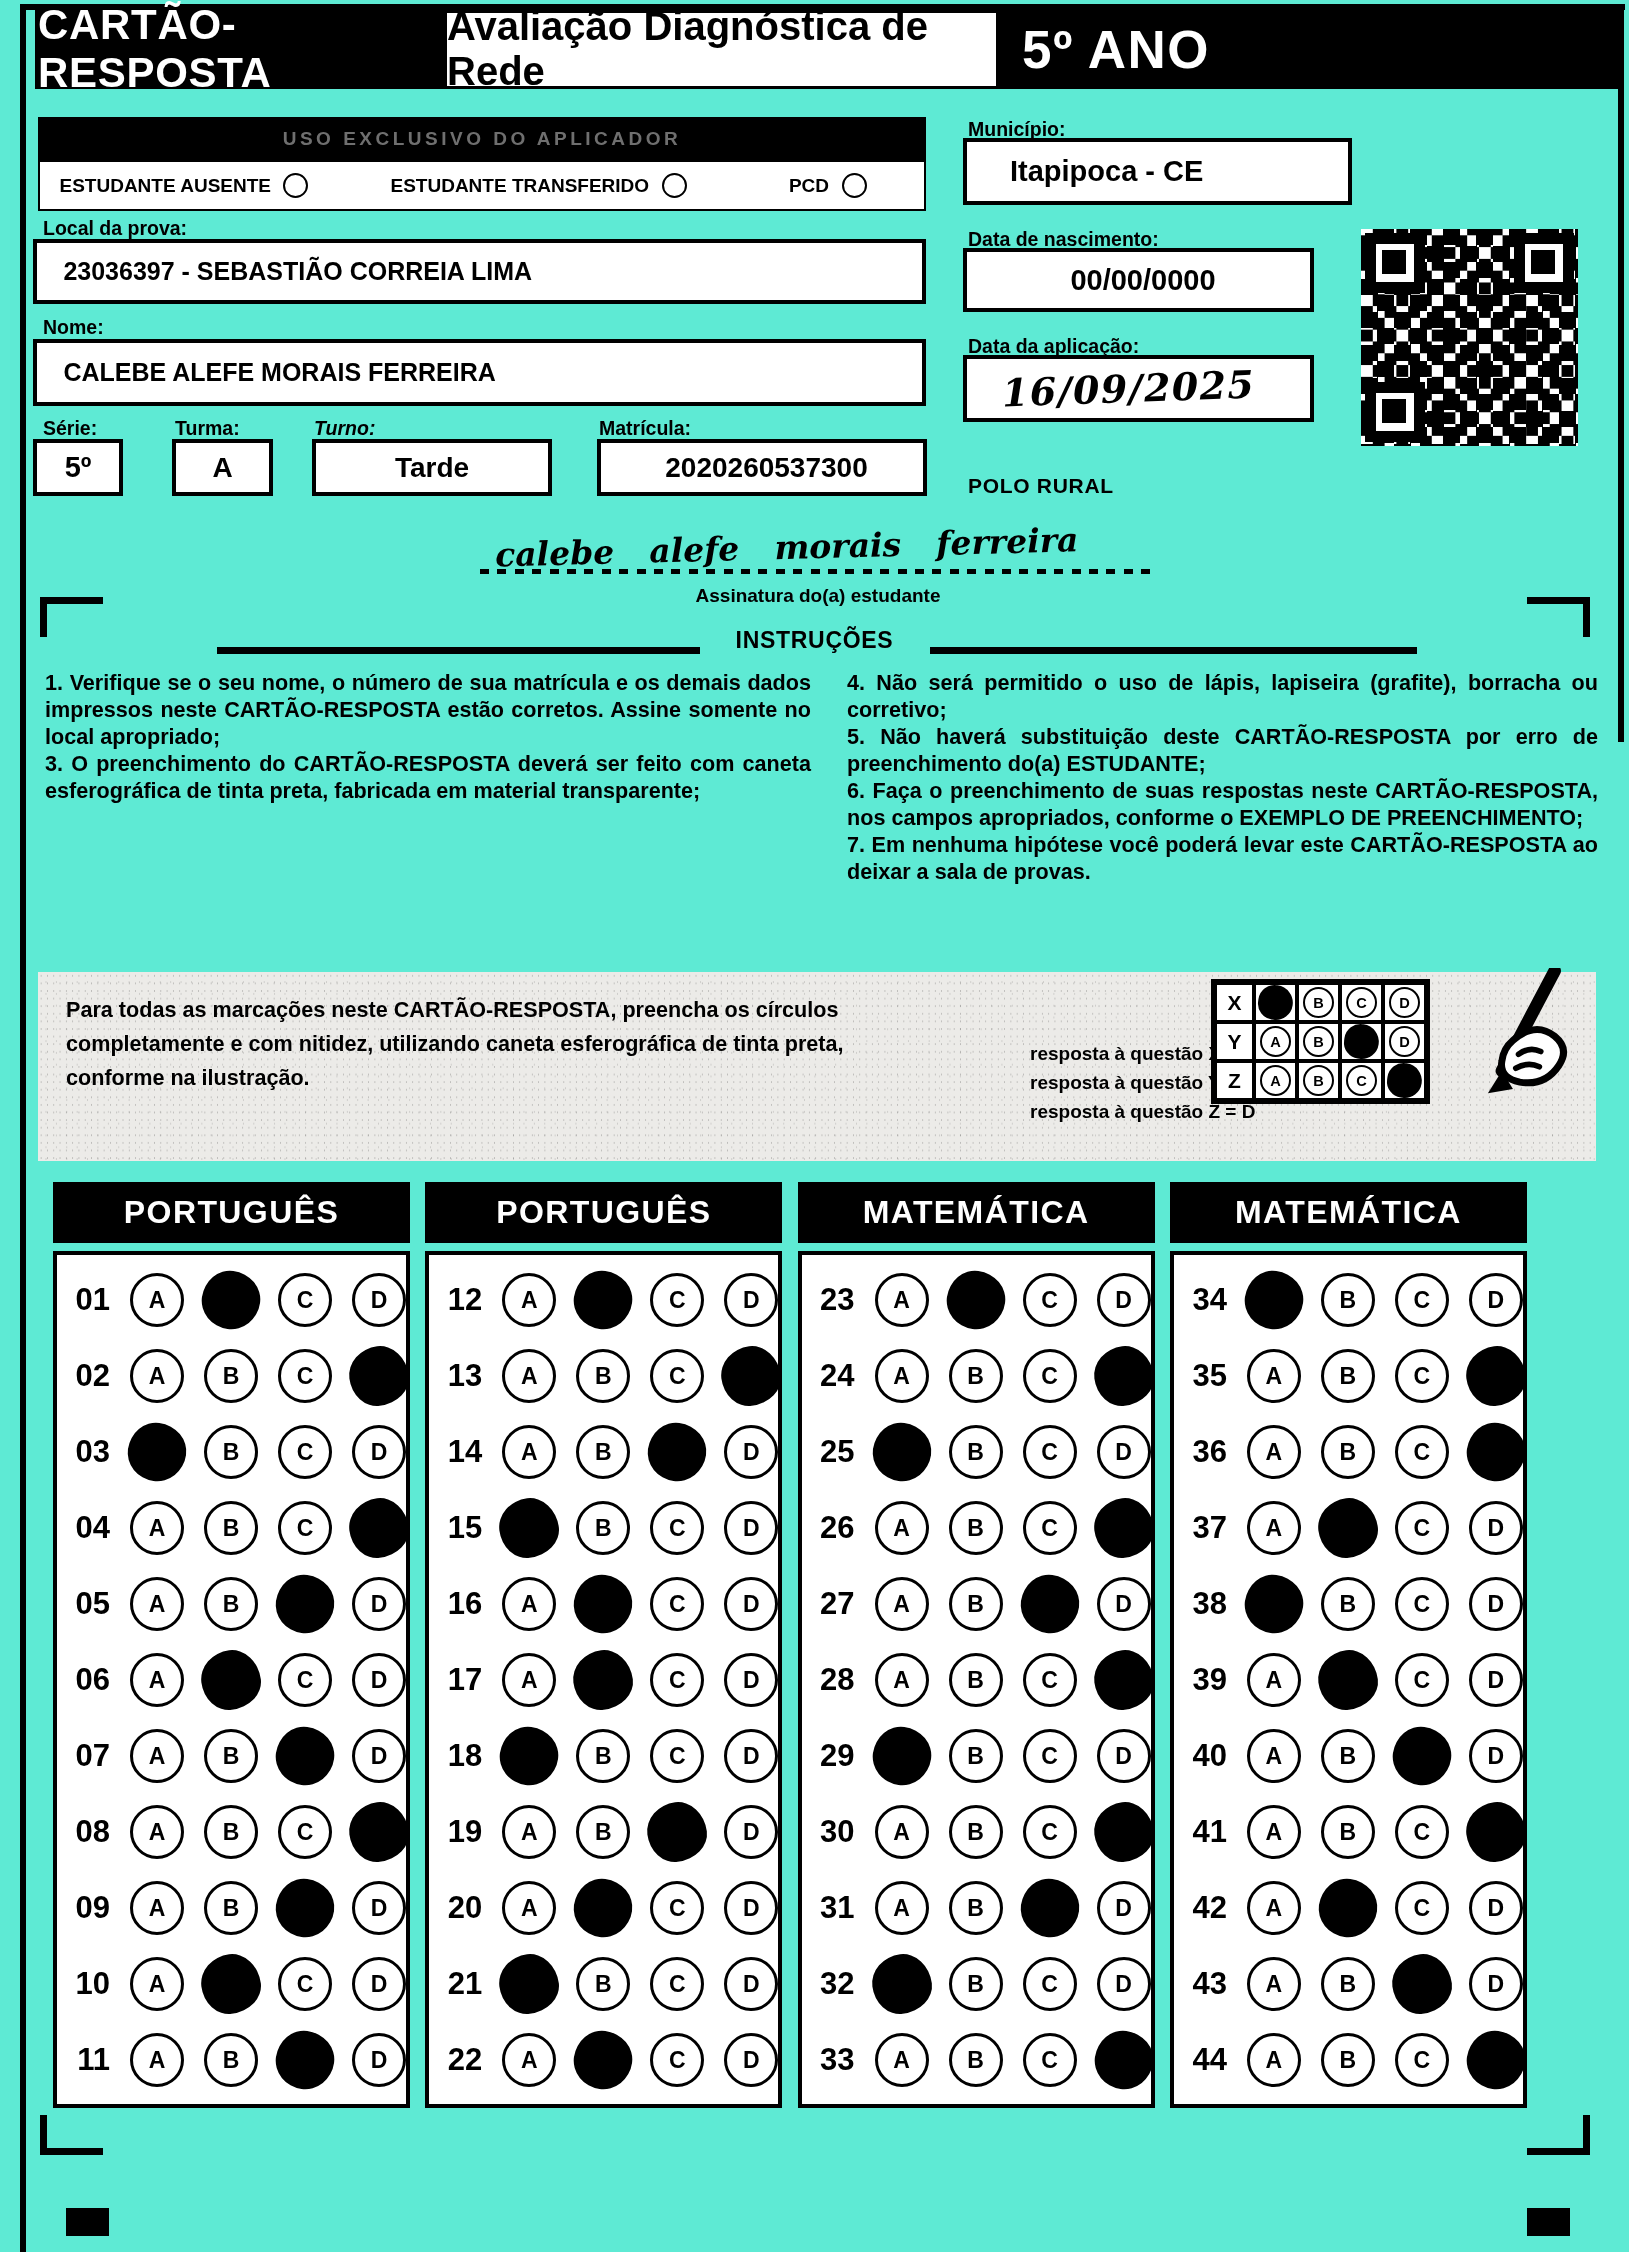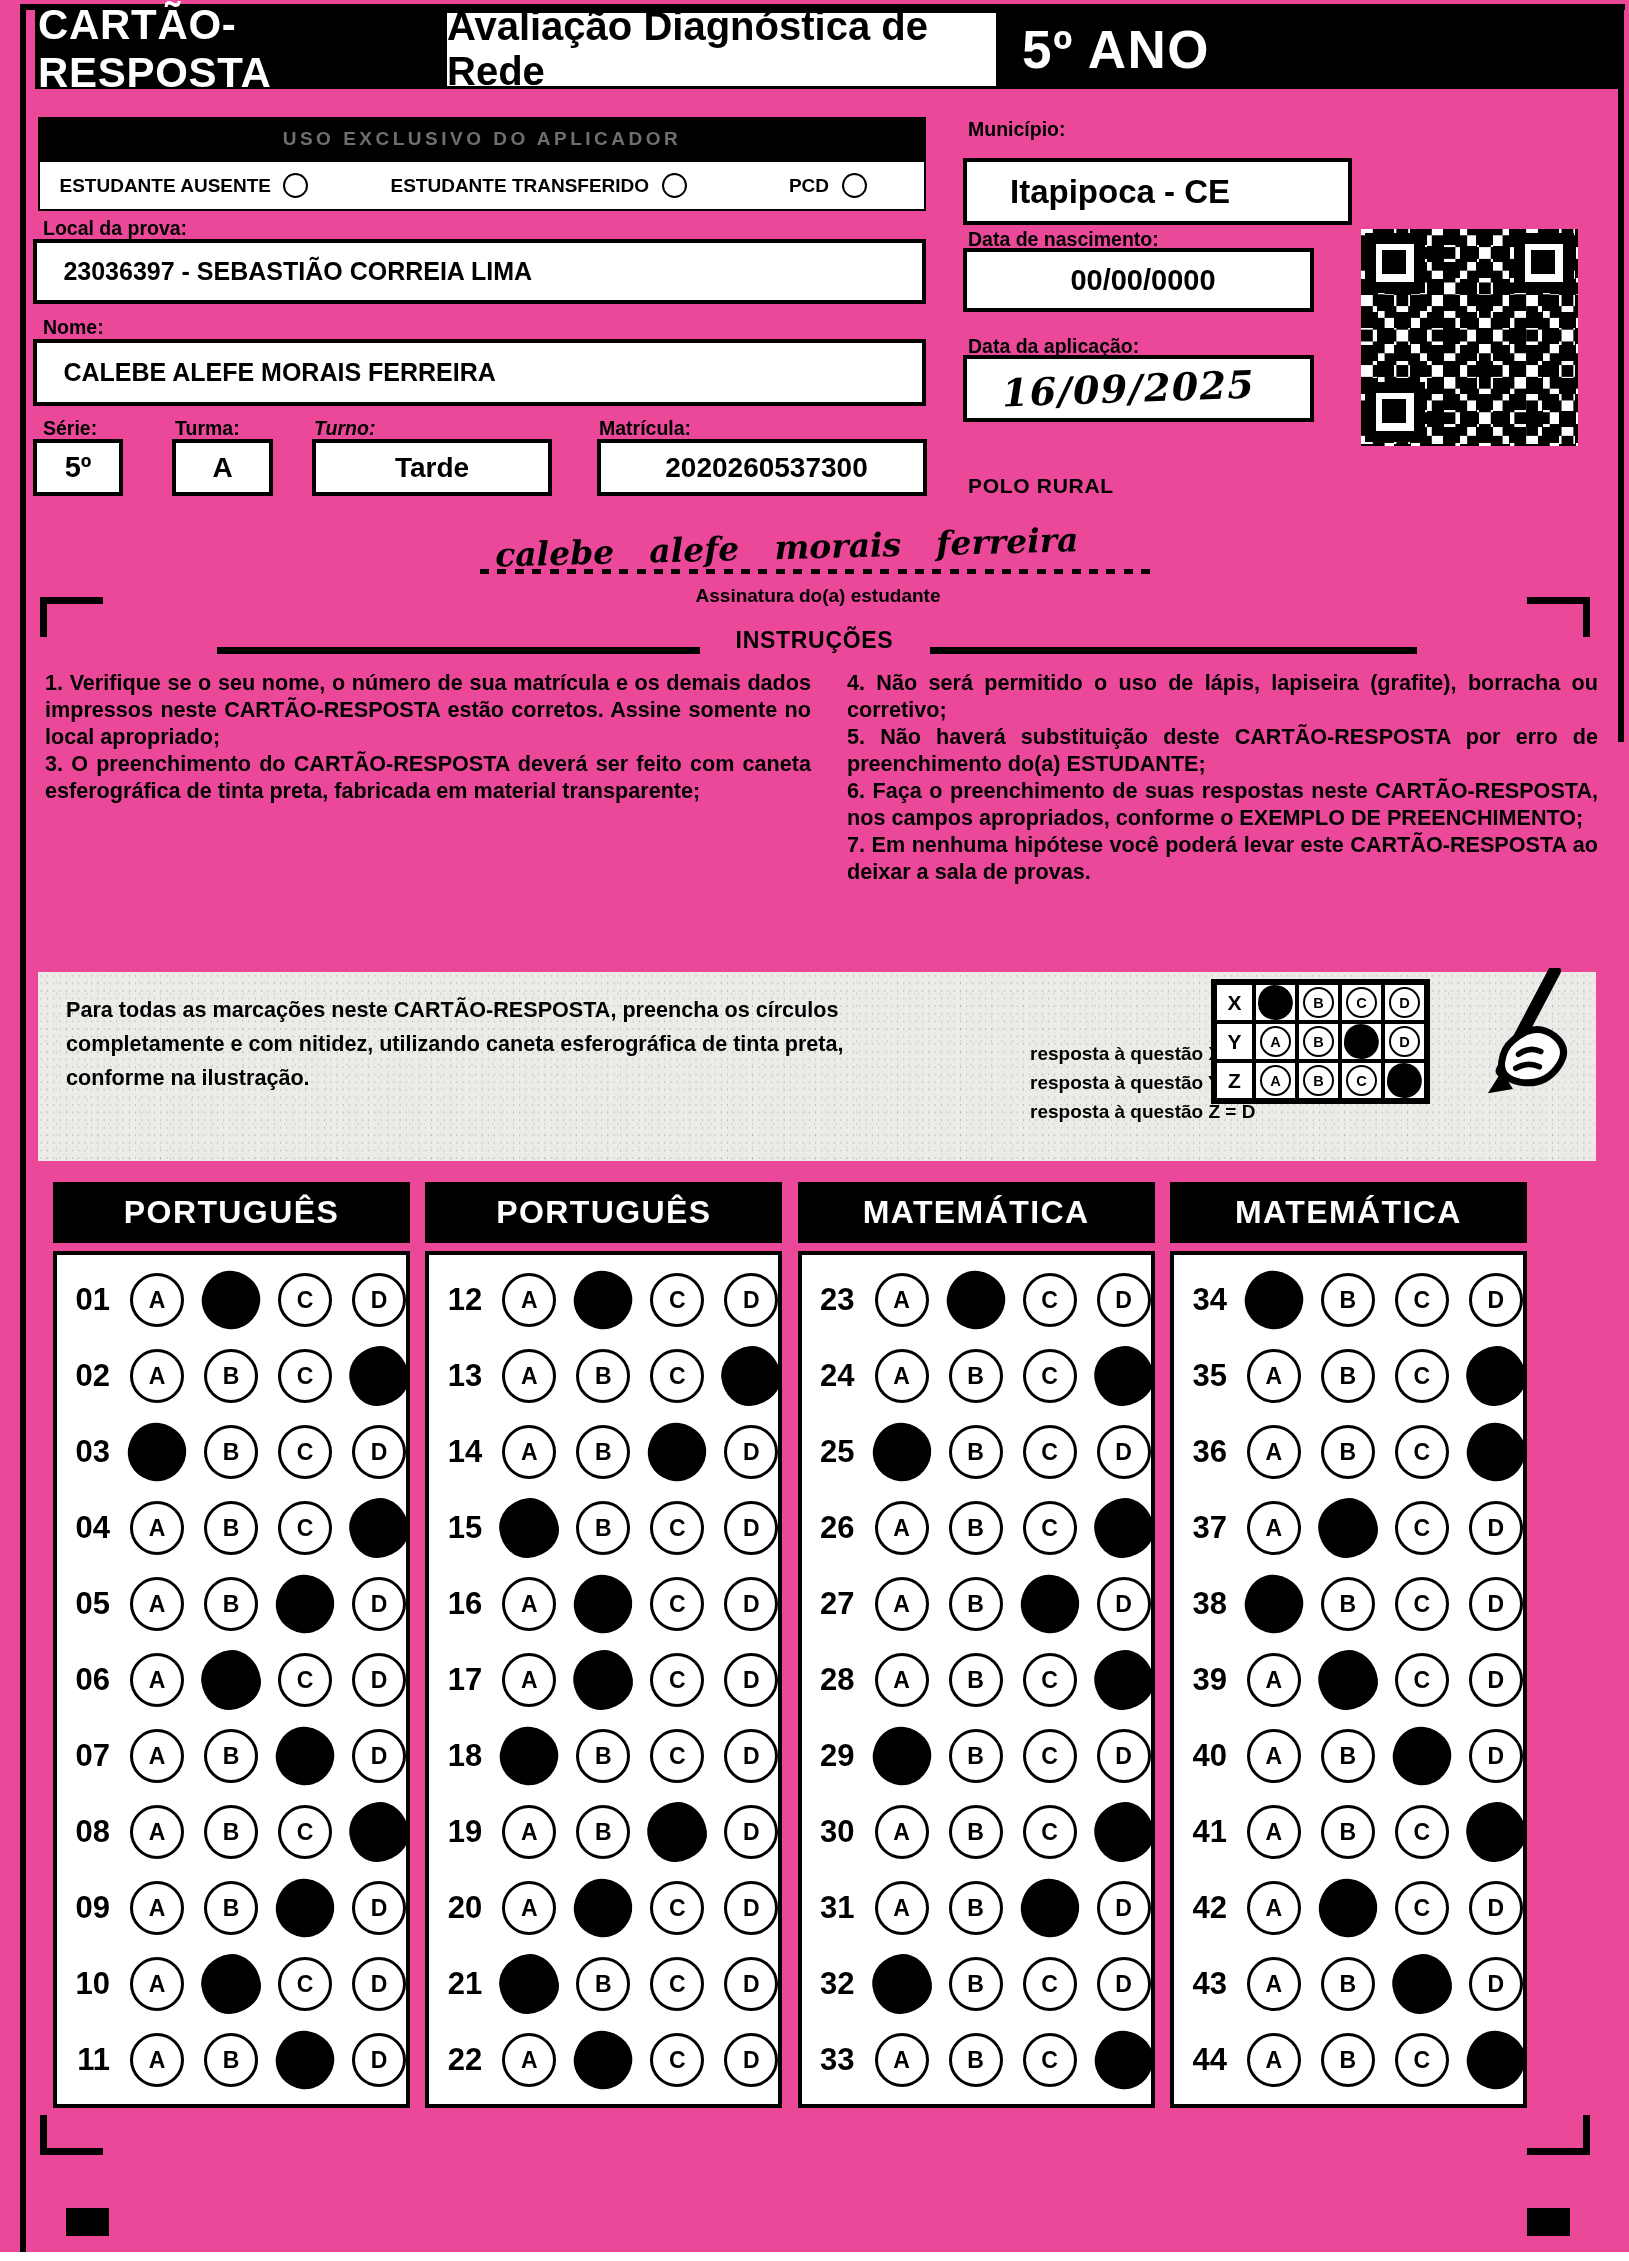--- a/index.html
+++ b/index.html
@@ -1,18 +1,18 @@
 <!DOCTYPE html>
 <html style="font-size:11px"><head>
 <meta charset="utf-8">
 <style>
   * { box-sizing: border-box; margin: 0; padding: 0; }
   html,body { background:#fff; }
   body { font-family: "Liberation Sans", sans-serif; color:#000; }
-  .page { position:relative; width:1630px; height:2252px; background:#ec4899; overflow:hidden; }
+  .page { position:relative; width:1630px; height:2252px; background:#5eead4; overflow:hidden; }
   .abs { position:absolute; }
 
   
   .frame-top  { left:19.5px; top:4.2px; width:1605px; height:6.3px; background:#000; }
   .frame-left { left:19.5px; top:4.2px; width:6.3px; height:2253px; background:#000; }
   .frame-right{ left:1618px; top:4.2px; width:6.3px; height:738px; background:#000; }
   .bottom-strip{ left:779px; top:2252px; width:846px; height:8.3px; background:#000; }
   .corner-sq { width:43px; height:28px; background:#000; }
   .sq-l { left:66px;  top:2208px; }
   .sq-r { left:1527px; top:2208px; }
@@ -45,21 +45,21 @@
   .opt-circle { width:25px; height:25px; border:2.1px solid #000; border-radius:50%; background:#fff; flex:0 0 auto; }
 
   .lbl { font-size:19.5px; font-weight:bold; white-space:nowrap; }
   .vbox { border:4.2px solid #000; background:#fff; display:flex; align-items:center; font-weight:bold; }
   .b-local      { left:33px;  top:239px; width:893px; height:65px; padding-left:26.4px; font-size:25px; }
   .b-nome       { left:33px;  top:339px; width:893px; height:67px; padding-left:26.4px; font-size:25px; }
   .b-serie      { left:33px;  top:439px; width:90px;  height:57px; justify-content:center; font-size:29px; }
   .b-turma      { left:172px; top:439px; width:101px;  height:57px; justify-content:center; font-size:28px; }
   .b-turno      { left:312px; top:439px; width:240px;  height:57px; justify-content:center; font-size:28px; }
   .b-matricula  { left:597px; top:439px; width:330px;  height:57px; justify-content:center; font-size:28px;padding-left:9px; }
-  .b-municipio  { left:963px; top:138px; width:389px; height:67px; padding-left:43px; font-size:33px;margin-top:20px; }
+  .b-municipio  { left:963px; top:138px; width:389px; height:67px; padding-left:43px; font-size:29px; }
   .b-nascimento { left:963px; top:248px; width:351px; height:64px; justify-content:center; font-size:29px;padding-left:9px; }
   .b-aplicacao  { left:963px; top:355px; width:351px; height:67px; padding-left:35px; }
   .handwriting  { font-family:"DejaVu Serif", serif; font-style:italic; font-weight:bold; }
   .hand-date    { font-size:38px; transform:rotate(-2deg); letter-spacing:1.4px; }
   .polo { left:968px; top:474px; font-size:21px; font-weight:bold; letter-spacing:0.7px; }
 
   
   .qr { left:1361px; top:229px; width:217px; height:217px; background-color:#fff;
         background-image:
           repeating-conic-gradient(#000 0 25%, transparent 0 50%),

